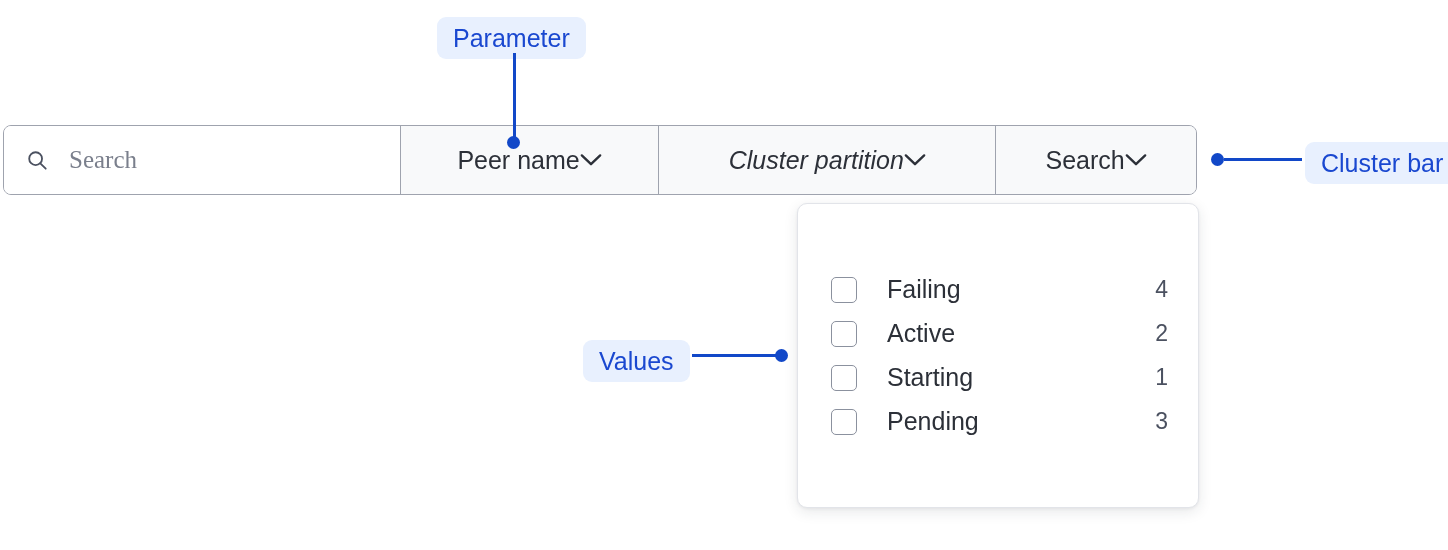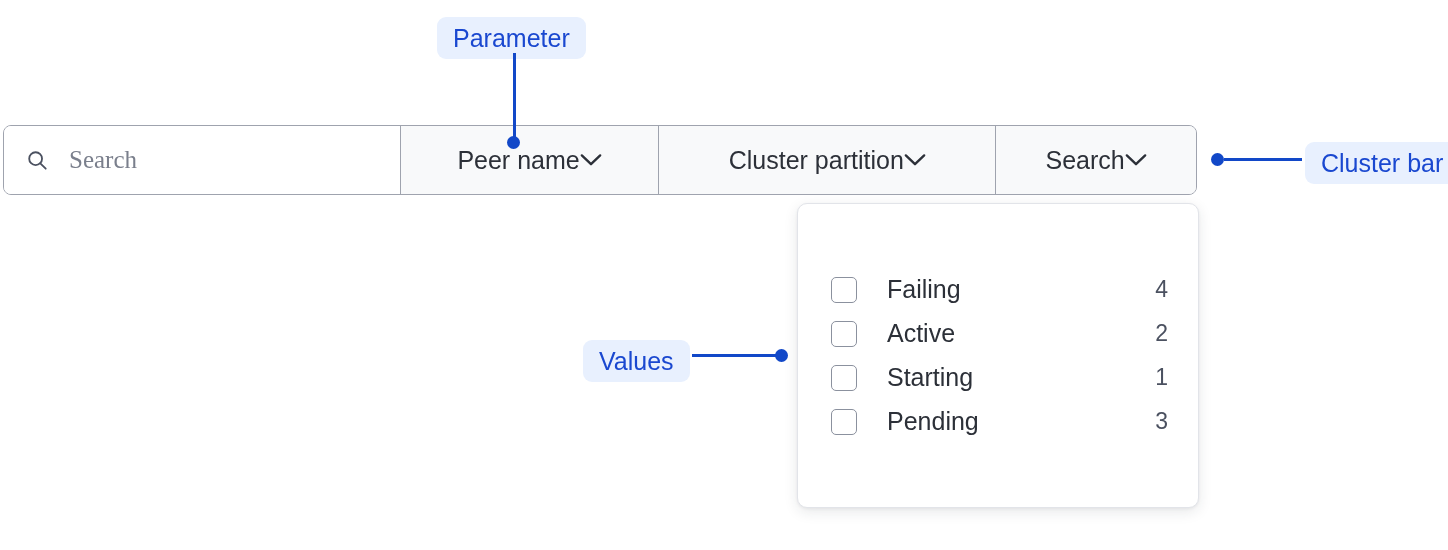--- a/index.html
+++ b/index.html
@@ -81,21 +81,21 @@
   }
   .filter-btn:last-child { border-right: 0; }
   .filter-btn .chev {
     width: 22px;
     height: 14px;
     flex: 0 0 auto;
     display: block;
     color: #2c3038;
   }
   #btn-peer-name { width: 259px; }
-  #btn-cluster-partition { width: 337px; }
+  #btn-cluster-partition { width: 337px; font-style: italic; }
   #btn-status { width: 200px; }
 
   
   #dropdown-panel {
     position: absolute;
     left: 797px;
     top: 203px;
     width: 402px;
     height: 305px;
     box-sizing: border-box;

